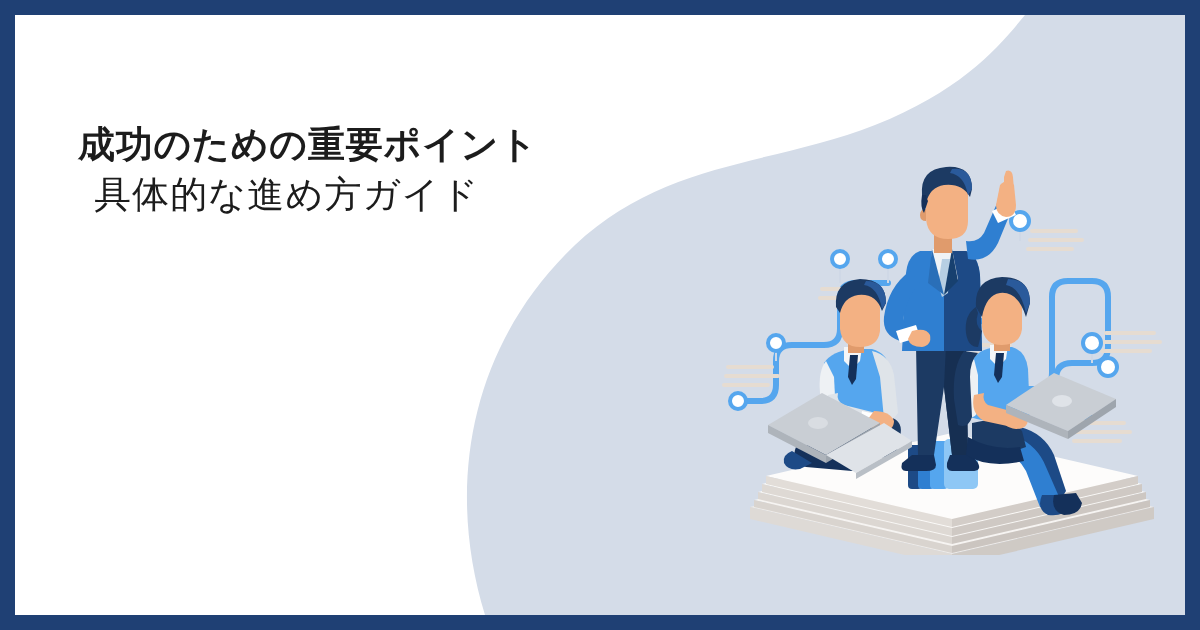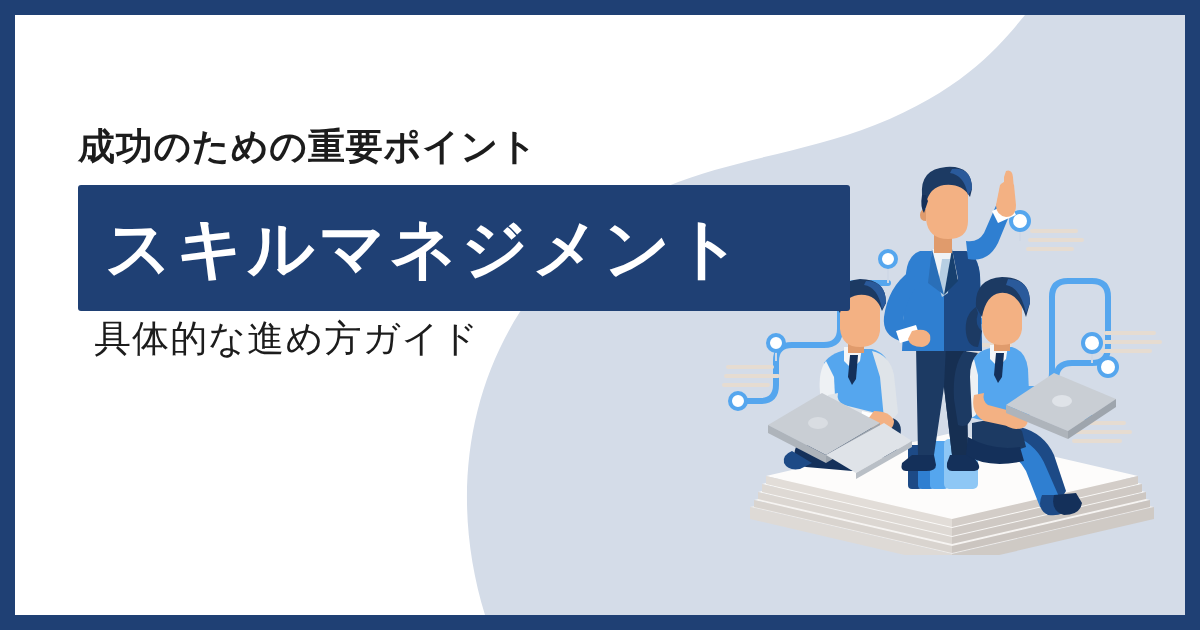--- a/index.html
+++ b/index.html
@@ -29,20 +29,21 @@
     pointer-events:none;
   }
   .blob svg{ display:block; width:100%; height:100%; }
 
   
   .textblock{
     position:absolute;
     left:63px; top:110px;
     width:790px;
     z-index:6;
+    font-family:Liberation Mono, monospace;
   }
   .eyebrow{
     font-size:37px;
     font-weight:bold;
     letter-spacing:.02em;
     color:#1c1c1c;
     line-height:1.2;
     white-space:nowrap;
   }
   .titleband{
@@ -94,23 +95,20 @@
         <path d="M1170,0 L1170,600 L470,600
                  C 430,470 455,330 560,230
                  C 650,145 760,150 860,110
                  C 950,74 985,30 1010,0 Z" fill="#d4dce8"></path>
       </svg>
     </div>
 
     <div class="textblock">
       <div class="eyebrow">成功のための重要ポイント</div>
 
-      <div class="titleband">
-        <div class="title">スキルマネジメント</div>
-      </div>
 
       <div class="subtitle">具体的な進め方ガイド</div>
     </div>
 
     <div class="illustration">
       <svg viewBox="0 0 465 400" aria-hidden="true">
 
         <g fill="none" stroke="#55a6ee" stroke-width="6" stroke-linecap="round" stroke-linejoin="round">
           <path d="M18 246 L40 246 Q56 246 56 230 L56 206 Q56 190 72 190 L104 190
                    Q120 190 120 174 L120 144 Q120 128 136 128 L168 128"></path>

